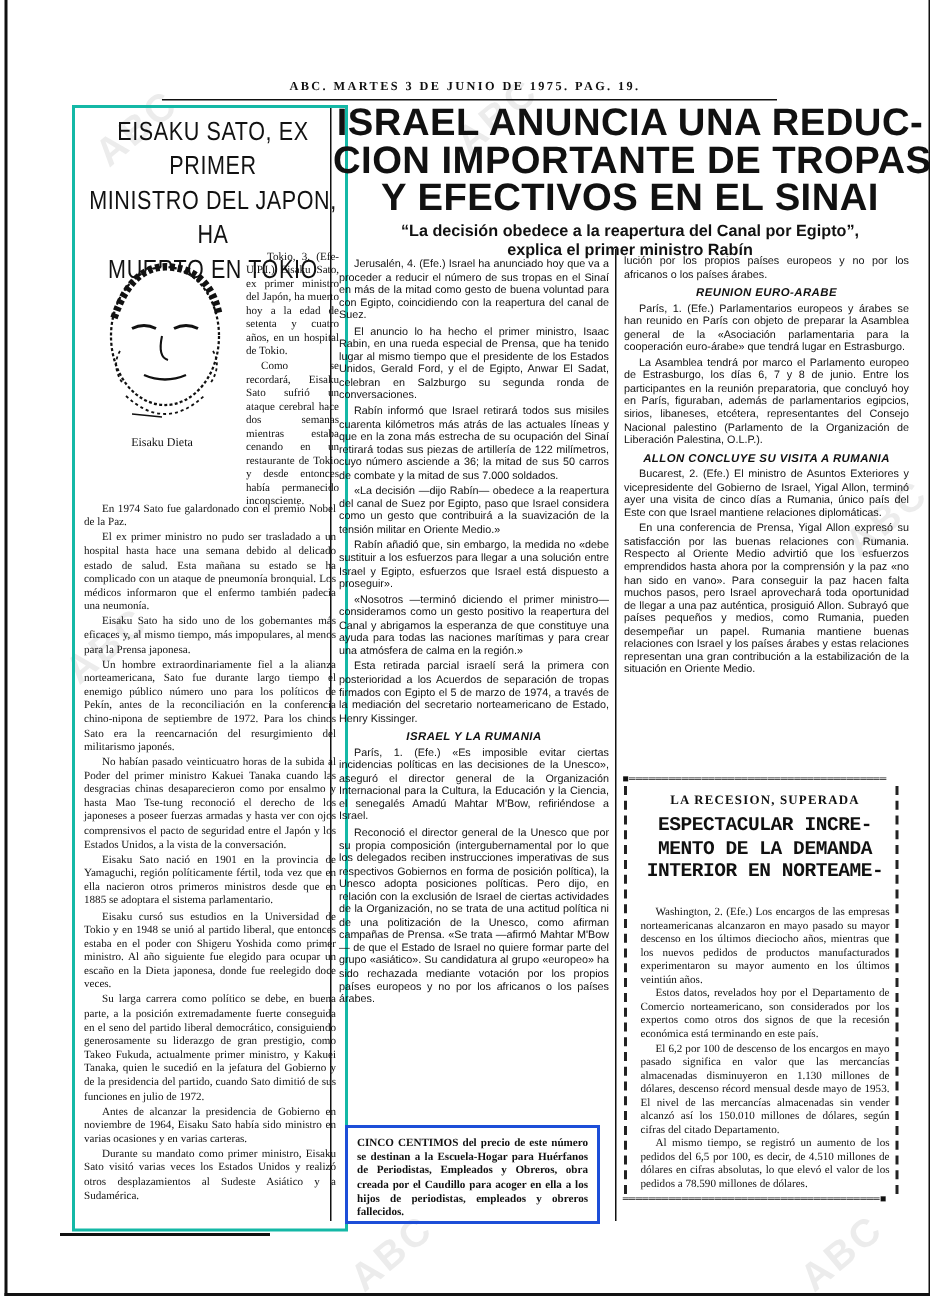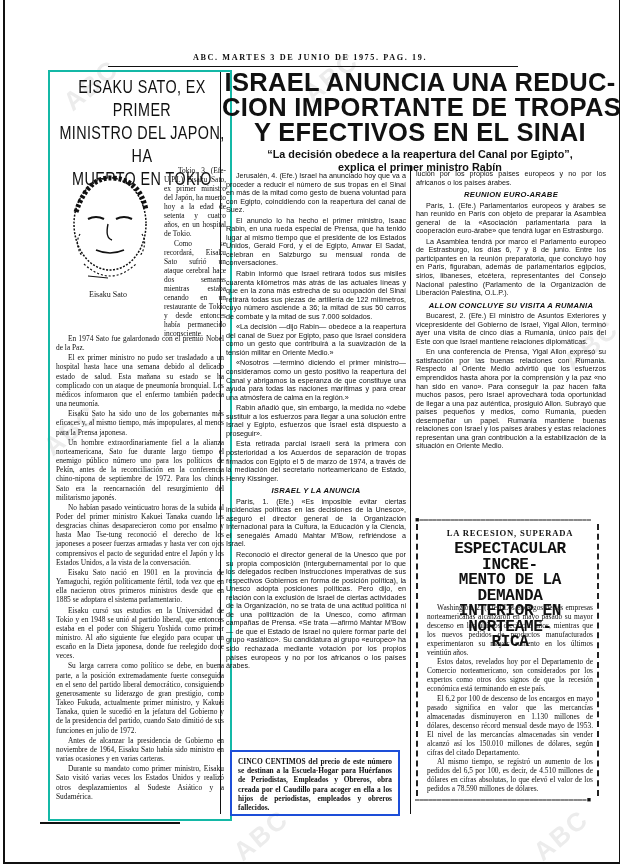--- a/index.html
+++ b/index.html
@@ -32,21 +32,21 @@
 
   
   .econ-box { position: absolute; left: 415px; top: 516px; width: 190px; height: 288px; }
   .econ-border-top, .econ-border-bottom { position: absolute; left: 0; width: 190px; height: 8px; font-family: "Liberation Mono", monospace; font-size: 7px; line-height: 8px; overflow: hidden; white-space: nowrap; letter-spacing: 0.2px; font-weight: bold; }
   .econ-border-top { top: 0; }
   .econ-border-bottom { bottom: 0; }
   .econ-border-left, .econ-border-right { position: absolute; top: 8px; width: 5px; height: 272px; border-left: 2px dashed #222; }
   .econ-border-left { left: 1px; }
   .econ-border-right { right: 1px; }
   .econ-kicker { position: absolute; left: 12px; top: 12px; width: 166px; text-align: center; font-family: "Liberation Serif", serif; font-weight: bold; font-size: 8.6px; letter-spacing: 0.8px; }
-  .econ-title { position: absolute; left: 12px; top: 26px; width: 166px; text-align: center; font-family: "Liberation Mono", monospace; font-weight: bold; font-size: 16px; line-height: 15.5px; letter-spacing: -0.3px; }
+  .econ-title { position: absolute; left: 12px; top: 26px; width: 166px; text-align: center; font-family: "Liberation Mono", monospace; font-weight: bold; font-size: 13px; line-height: 15.5px; letter-spacing: -0.3px; }
   .econ-body { position: absolute; left: 12px; top: 88px; width: 166px; font-family: "Liberation Serif", serif; font-size: 7.4px; line-height: 8.9px; text-align: justify; }
   .econ-body p { margin: 0 0 1px 0; text-indent: 10px; }
   .bottom-rule { position: absolute; border-top: 2px solid #111; }
 </style>
 </head>
 <body>
 
 <div class="page-frame"></div>
 
 <div class="watermark" style="left:60px;top:70px;">ABC</div>
@@ -69,21 +69,21 @@
   <svg class="photo" viewBox="0 0 100 125">
     <ellipse cx="52" cy="60" rx="36" ry="46" fill="#fff" stroke="#111" stroke-width="1.5" stroke-dasharray="2 1.5"></ellipse>
     <path d="M18 48 Q30 12 55 14 Q82 16 88 46" fill="none" stroke="#111" stroke-width="5" stroke-dasharray="3 2"></path>
     <path d="M30 55 q8 -4 16 0 M58 55 q8 -4 16 0" stroke="#111" stroke-width="2" fill="none"></path>
     <path d="M50 60 q-3 14 4 16" stroke="#111" stroke-width="1.4" fill="none"></path>
     <path d="M38 86 q14 6 28 0" stroke="#111" stroke-width="1.6" fill="none"></path>
     <path d="M22 70 q-6 10 2 22 M84 70 q6 10 -2 22" stroke="#111" stroke-width="1.2" fill="none" stroke-dasharray="2 2"></path>
     <path d="M26 100 q26 24 52 0" stroke="#111" stroke-width="1.2" fill="none" stroke-dasharray="2 2"></path>
     <path d="M30 112 l20 2" stroke="#111" stroke-width="1"></path>
   </svg>
-  <div class="photo-caption">Eisaku Sato</div>
+  <div class="photo-caption">Eisaku Dieta</div>
 
   <div class="dateline-col">
     <div style="text-indent:14px;">Tokio, 3. (Efe-U.P.I.) Eisaku Sato, ex primer ministro del Japón, ha muerto hoy a la edad de setenta y cuatro años, en un hospital de Tokio.</div>
     <div style="text-indent:10px;margin-top:1px;">Como se recordará, Eisaku Sato sufrió un ataque cerebral hace dos semanas mientras estaba cenando en un restaurante de Tokio y desde entonces había permanecido inconsciente.</div>
   </div>
 
   <div class="left-body">
     <p>En 1974 Sato fue galardonado con el premio Nobel de la Paz.</p>
     <p>El ex primer ministro no pudo ser trasladado a un hospital hasta hace una semana debido al delicado estado de salud. Esta mañana su estado se ha complicado con un ataque de pneumonía bronquial. Los médicos informaron que el enfermo también padecía una neumonía.</p>
     <p>Eisaku Sato ha sido uno de los gobernantes más eficaces y, al mismo tiempo, más impopulares, al menos para la Prensa japonesa.</p>
@@ -106,27 +106,27 @@
   <span class="line">CION IMPORTANTE DE TROPAS</span>
   <span class="line">Y EFECTIVOS EN EL SINAI</span>
 </div>
 <div class="subhead">
   <div>“La decisión obedece a la reapertura del Canal por Egipto”,</div>
   <div>explica el primer ministro Rabín</div>
 </div>
 
 <div class="col" style="left:226px;top:172px;width:180px;height:572px;overflow:hidden;">
   <p>Jerusalén, 4. (Efe.) Israel ha anunciado hoy que va a proceder a reducir el número de sus tropas en el Sinaí en más de la mitad como gesto de buena voluntad para con Egipto, coincidiendo con la reapertura del canal de Suez.</p>
-  <p>El anuncio lo ha hecho el primer ministro, Isaac Rabin, en una rueda especial de Prensa, que ha tenido lugar al mismo tiempo que el presidente de los Estados Unidos, Gerald Ford, y el de Egipto, Anwar El Sadat, celebran en Salzburgo su mensual ronda de conversaciones.</p>
+  <p>El anuncio lo ha hecho el primer ministro, Isaac Rabin, en una rueda especial de Prensa, que ha tenido lugar al mismo tiempo que el presidente de los Estados Unidos, Gerald Ford, y el de Egipto, Anwar El Sadat, celebran en Salzburgo su segunda ronda de conversaciones.</p>
   <p>Rabín informó que Israel retirará todos sus misiles cuarenta kilómetros más atrás de las actuales líneas y que en la zona más estrecha de su ocupación del Sinaí retirará todas sus piezas de artillería de 122 milímetros, cuyo número asciende a 36; la mitad de sus 50 carros de combate y la mitad de sus 7.000 soldados.</p>
   <p>«La decisión —dijo Rabín— obedece a la reapertura del canal de Suez por Egipto, paso que Israel considera como un gesto que contribuirá a la suavización de la tensión militar en Oriente Medio.»</p>
+  <p>Rabín añadió que, sin embargo, la medida no «debe sustituir a los esfuerzos para llegar a una solución entre Israel y Egipto, esfuerzos que Israel está dispuesto a proseguir».</p>
   <p>«Nosotros —terminó diciendo el primer ministro— consideramos como un gesto positivo la reapertura del Canal y abrigamos la esperanza de que constituye una ayuda para todas las naciones marítimas y para crear una atmósfera de calma en la región.»</p>
-  <p>Rabín añadió que, sin embargo, la medida no «debe sustituir a los esfuerzos para llegar a una solución entre Israel y Egipto, esfuerzos que Israel está dispuesto a proseguir».</p>
   <p>Esta retirada parcial israelí será la primera con posterioridad a los Acuerdos de separación de tropas firmados con Egipto el 5 de marzo de 1974, a través de la mediación del secretario norteamericano de Estado, Henry Kissinger.</p>
-  <h4>ISRAEL Y LA ANUNCIA</h4>
+  <h4>ISRAEL Y LA RUMANIA</h4>
   <p>París, 1. (Efe.) «Es imposible evitar ciertas incidencias políticas en las decisiones de la Unesco», aseguró el director general de la Organización Internacional para la Cultura, la Educación y la Ciencia, el senegalés Amadú Mahtar M'Bow, refiriéndose a Israel.</p>
   <p>Reconoció el director general de la Unesco que por su propia composición (intergubernamental por lo que los delegados reciben instrucciones imperativas de sus respectivos Gobiernos en forma de posición política), la Unesco adopta posiciones políticas. Pero dijo, en relación con la exclusión de Israel de ciertas actividades de la Organización, no se trata de una actitud política ni de una politización de la Unesco, como afirman campañas de Prensa. «Se trata —afirmó Mahtar M'Bow— de que el Estado de Israel no quiere formar parte del grupo «asiático». Su candidatura al grupo «europeo» ha sido rechazada mediante votación por los propios países europeos y no por los africanos o los países árabes.</p>
 </div>
 
 <div class="notice-box">CINCO CENTIMOS del precio de este número se destinan a la Escuela-Hogar para Huérfanos de Periodistas, Empleados y Obreros, obra creada por el Caudillo para acoger en ella a los hijos de periodistas, empleados y obreros fallecidos.</div>
 
 <div class="col" style="left:416px;top:170px;width:190px;height:340px;overflow:hidden;">
   <p style="text-indent:0;">lución por los propios países europeos y no por los africanos o los países árabes.</p>
   <h4>REUNION EURO-ARABE</h4>
   <p>París, 1. (Efe.) Parlamentarios europeos y árabes se han reunido en París con objeto de preparar la Asamblea general de la «Asociación parlamentaria para la cooperación euro-árabe» que tendrá lugar en Estrasburgo.</p>
@@ -138,21 +138,20 @@
 
 <div class="econ-box">
   <div class="econ-border-top">■═══════════════════════════════════════</div>
   <div class="econ-border-left"></div>
   <div class="econ-border-right"></div>
   <div class="econ-kicker">LA RECESION, SUPERADA</div>
   <div class="econ-title">
     <div>ESPECTACULAR INCRE-</div>
     <div>MENTO DE LA DEMANDA</div>
     <div>INTERIOR EN NORTEAME-</div>
-    <div>RICA</div>
   </div>
   <div class="econ-body">
     <p>Washington, 2. (Efe.) Los encargos de las empresas norteamericanas alcanzaron en mayo pasado su mayor descenso en los últimos dieciocho años, mientras que los nuevos pedidos de productos manufacturados experimentaron su mayor aumento en los últimos veintiún años.</p>
     <p>Estos datos, revelados hoy por el Departamento de Comercio norteamericano, son considerados por los expertos como otros dos signos de que la recesión económica está terminando en este país.</p>
     <p>El 6,2 por 100 de descenso de los encargos en mayo pasado significa en valor que las mercancías almacenadas disminuyeron en 1.130 millones de dólares, descenso récord mensual desde mayo de 1953. El nivel de las mercancías almacenadas sin vender alcanzó así los 150.010 millones de dólares, según cifras del citado Departamento.</p>
     <p>Al mismo tiempo, se registró un aumento de los pedidos del 6,5 por 100, es decir, de 4.510 millones de dólares en cifras absolutas, lo que elevó el valor de los pedidos a 78.590 millones de dólares.</p>
   </div>
   <div class="econ-border-bottom">═══════════════════════════════════════■</div>
 </div>
 

